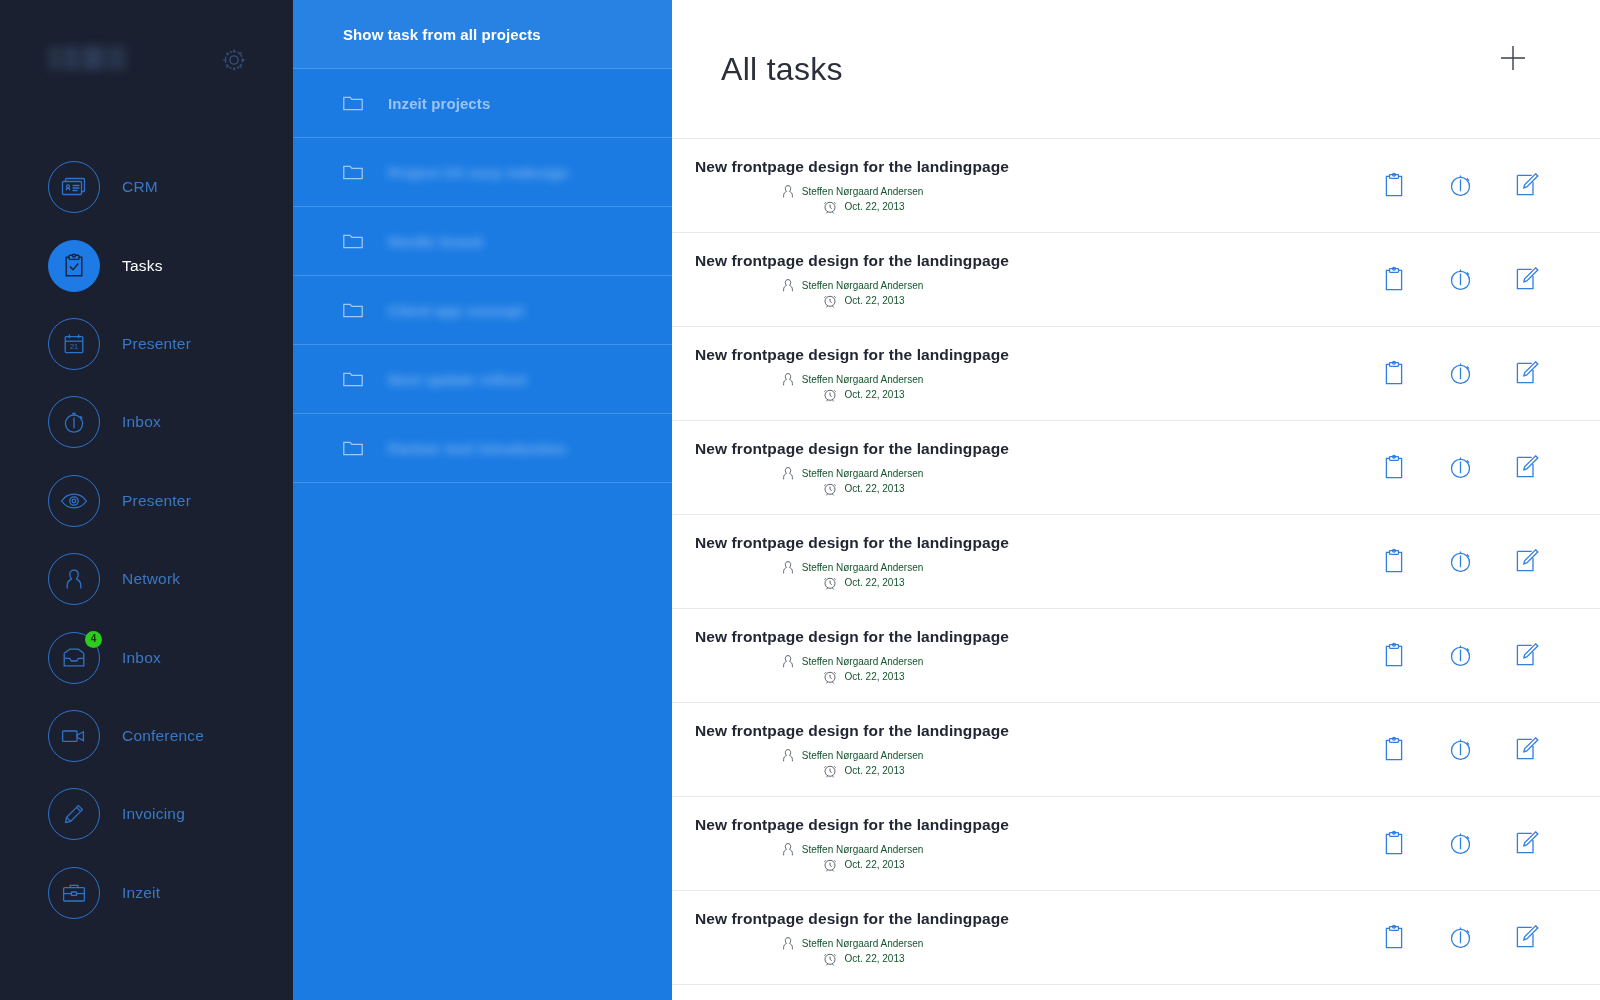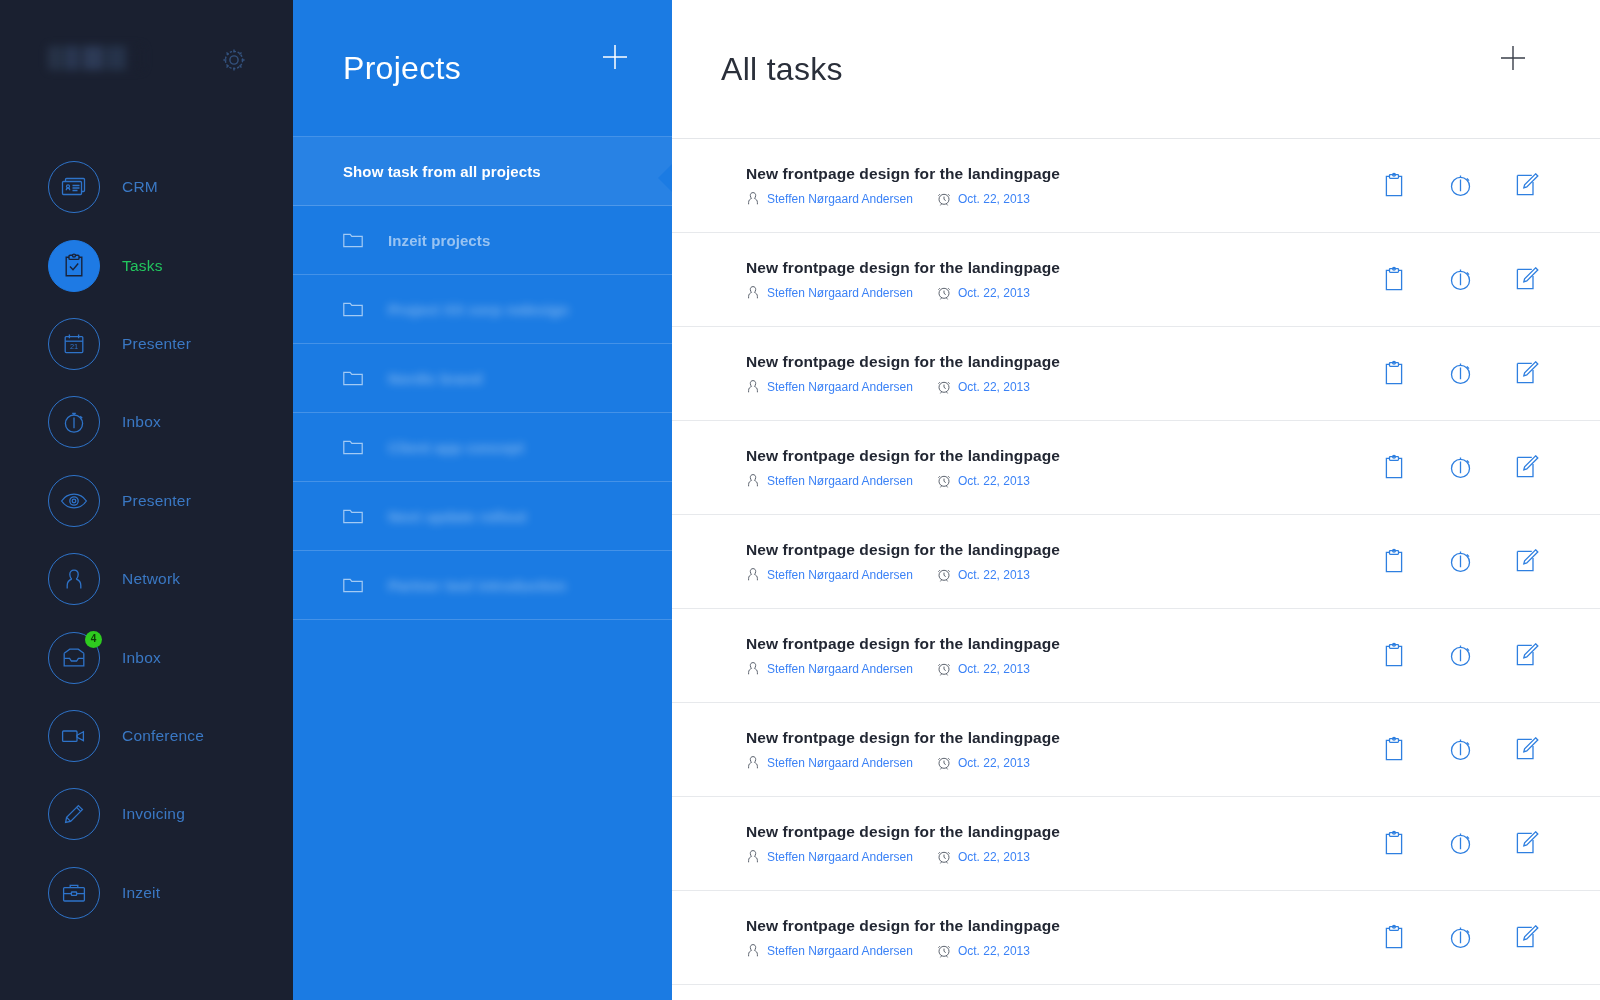--- a/index.html
+++ b/index.html
@@ -74,21 +74,21 @@
   .nav-item.active .nav-circle {
     background: #1e7ae4;
     border-color: #1e7ae4;
   }
   .nav-label {
     margin-left: 22px;
     font-size: 15.5px;
     color: #3a78c4;
     letter-spacing: .2px;
   }
-  .nav-item.active .nav-label { color: #22c55e; }
+  .nav-item.active .nav-label { color: #ffffff; }
   .nav-item.active .nav-circle svg { stroke: #18233a; }
   .badge {
     position: absolute;
     top: -2px; right: -3px;
     width: 17px; height: 17px;
     border-radius: 50%;
     background: #2ecc1f;
     color: #0d3d07;
     font-size: 10px;
     font-weight: bold;
@@ -208,33 +208,34 @@
     cursor: pointer;
   }
   .task-row {
     height: 94px;
     position: relative;
     display: flex;
     align-items: center;
     border-bottom: 1px solid #e7e9ec;
     cursor: pointer;
   }
-  .task-main { margin-left: 74px; }
+  .task-main { margin-left: 23px; }
   .task-title {
     font-size: 15.5px;
     font-weight: bold;
     color: #222733;
     letter-spacing: .1px;
     margin-bottom: 8px;
   }
   .task-meta {
     display: flex;
     align-items: center;
-    font-size: 12px;
-    color: #3b82f6;
+    font-size: 10px;
+    color: #14532d;
+    flex-direction: column;
   }
   .meta-chunk {
     display: flex;
     align-items: center;
   }
   .meta-chunk + .meta-chunk { margin-left: 24px; }
   .meta-ico { width: 14px; height: 15px; margin-right: 7px; flex: 0 0 14px; }
   .task-actions {
     position: absolute;
     right: 58px;
@@ -383,28 +384,20 @@
           </svg>
         </div>
         <span class="nav-label">Inzeit</span>
       </div>
 
     </div>
     <div class="notch-sidebar"></div>
   </div>
 
   <div class="projects">
-    <div class="projects-head">
-      <span class="projects-title">Projects</span>
-      <div class="plus-proj">
-        <svg width="30" height="30" viewBox="0 0 30 30" stroke="#ffffff" stroke-width="1.5">
-          <path d="M15 3v24M3 15h24"></path>
-        </svg>
-      </div>
-    </div>
 
     <div class="proj-row all">
       <span class="proj-all-label">Show task from all projects</span>
     </div>
 
     <div class="proj-row">
       <span class="folder-ico">
         <svg width="20" height="16" viewBox="0 0 20 16" fill="none" stroke="rgba(255,255,255,.6)" stroke-width="1.2">
           <path d="M.8 14.6V2.4h6.4l1.6 2h10.4v10.2z"></path>
         </svg>

